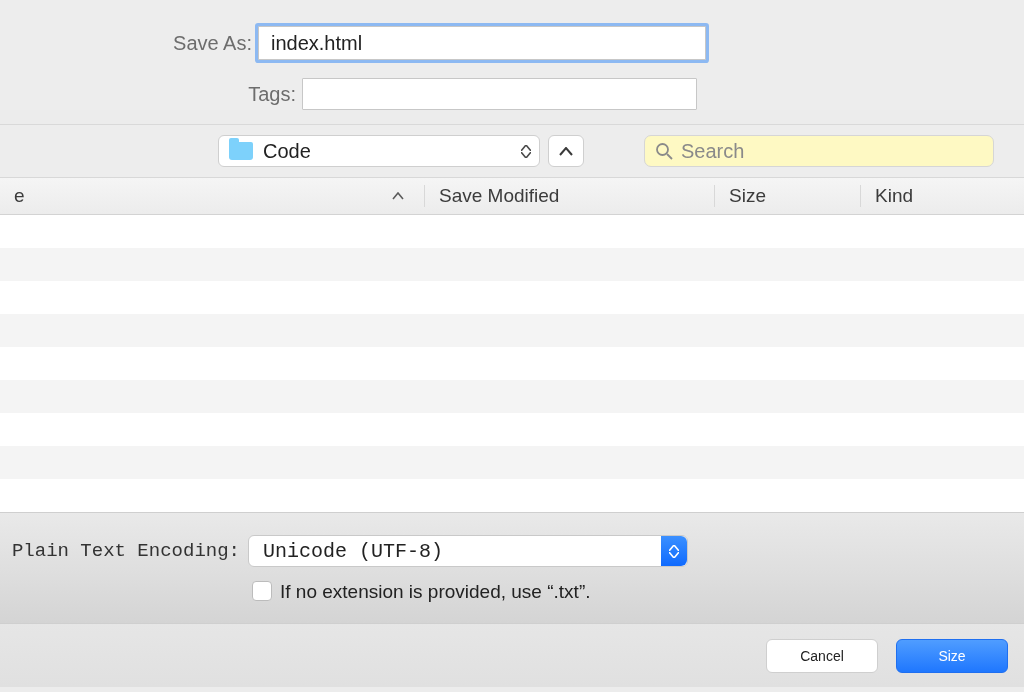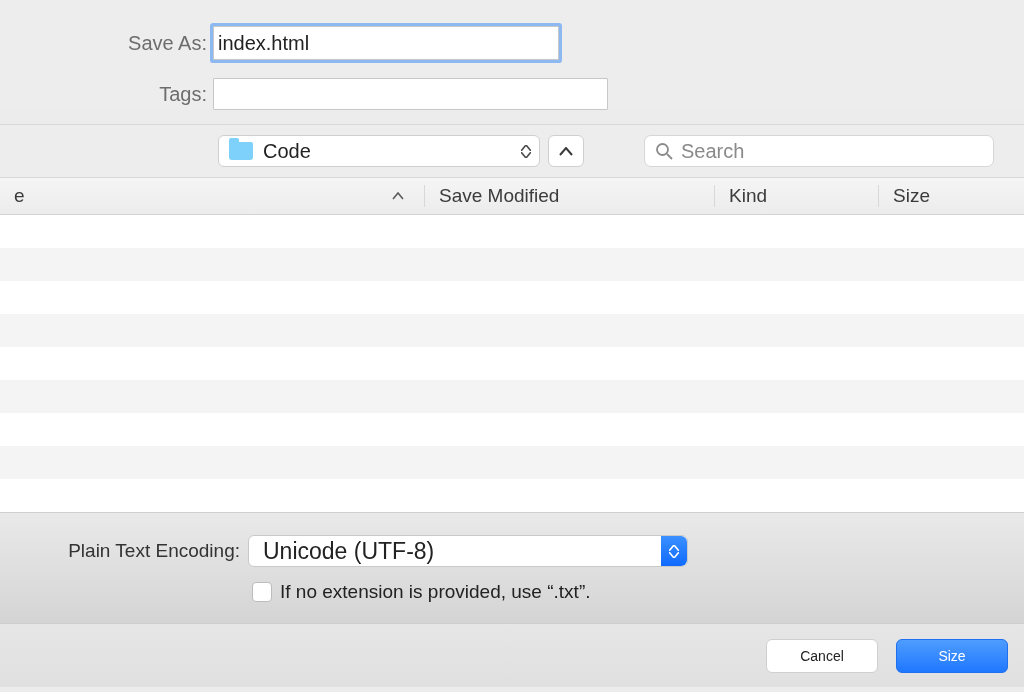--- a/index.html
+++ b/index.html
@@ -22,25 +22,26 @@
     display: flex;
     align-items: center;
     margin-bottom: 18px;
   }
   .form-label {
     width: 213px;
     text-align: right;
     color: #6d6d6d;
     font-size: 20px;
     padding-right: 6px;
+    margin-left: 45px;
   }
   .save-as-input {
-    width: 346px;
+    width: 448px;
     height: 34px;
-    padding: 4px 4px;
+    padding: 4px 12px;
     font-size: 20px;
     color: #222;
     background: #fff;
     border: 1px solid #c7c7c7;
     outline: none;
     box-shadow: 0 0 0 3px #8db9f2;
     border-radius: 1px;
   }
   .tags-input {
     width: 395px;
@@ -109,21 +110,21 @@
     display: flex;
     align-items: center;
     justify-content: center;
     cursor: default;
   }
 
   .search-field {
     margin-left: 60px;
     width: 350px;
     height: 32px;
-    background: #ffffff;
+    background: #fef9c3;
     border: 1px solid #d6d6d6;
     border-radius: 7px;
     display: flex;
     align-items: center;
     padding: 0 10px;
     gap: 8px;
     color: #8a8a8a;
     font-size: 20px;
   }
 
@@ -157,57 +158,57 @@
   
   .bottom-options {
     background: linear-gradient(#e9e9e9,#dedede 55%, #d4d4d4);
     border-top: 1px solid #cfcfcf;
     padding: 22px 0 0 0;
     position: relative;
   }
   .enc-row {
     display: flex;
     align-items: center;
+    font-family: Liberation Mono, monospace;
   }
   .enc-label {
     width: 248px;
     text-align: right;
     padding-right: 8px;
     color: #333;
     font-size: 19px;
   }
   .enc-select {
     width: 440px;
     height: 32px;
     background: #fff;
     border: 1px solid #c9c9c9;
     border-radius: 6px;
     display: flex;
     align-items: center;
     padding: 0 0 0 14px;
-    font-size: 23px;
+    font-size: 20px;
     position: relative;
     cursor: default;
   }
   .enc-select .select-btn {
     position: absolute;
     right: 0; top: 0; bottom: 0;
     width: 26px;
     background: linear-gradient(#3b90ff,#0f6afe);
     border-radius: 0 6px 6px 0;
     display: flex;
     flex-direction: column;
     align-items: center;
     justify-content: center;
     gap: 1px;
   }
 
   .chk-row {
     display: flex;
-    align-items: center;
     margin-top: 14px;
     padding-bottom: 20px;
   }
   .chk-spacer { width: 252px; }
   .checkbox {
     width: 20px; height: 20px;
     background: #fff;
     border: 1px solid #bcbcbc;
     border-radius: 4px;
     margin-right: 8px;
@@ -248,21 +249,21 @@
   }
 </style>
 </head>
 <body>
 
 <div class="top-area">
   <div class="form-row">
     <div class="form-label">Save As:</div>
     <input class="save-as-input" type="text" value="index.html" style="">
   </div>
-  <div class="form-row" style="margin-bottom:14px;">
+  <div class="form-row" style="margin-bottom:14px;padding-left:44px;">
     <div class="form-label">Tags:</div>
     <input class="tags-input" type="text" value="" style="">
   </div>
 </div>
 
 <div class="hr"></div>
 
 <div class="loc-bar">
   <div class="loc-spacer"></div>
 
@@ -297,25 +298,25 @@
 <div class="col-headers">
   <div class="col name">
     <span>e</span>
     <svg class="sort-caret" width="12" height="8">
       <polyline points="1,7 6,1 11,7" fill="none" stroke="#5b5b5b" stroke-width="1.6"></polyline>
     </svg>
   </div>
   <div class="col date">
     <span>Save Modified</span>
   </div>
+  <div class="col size">
+    <span>Size</span>
+  </div>
   <div class="col kind">
     <span>Kind</span>
-  </div>
-  <div class="col size">
-    <span>Size</span>
   </div>
 </div>
 
 <div class="table-body">
   <div class="stripe"></div>
   <div class="stripe"></div>
   <div class="stripe"></div>
   <div class="stripe"></div>
   <div class="stripe"></div>
   <div class="stripe"></div>

